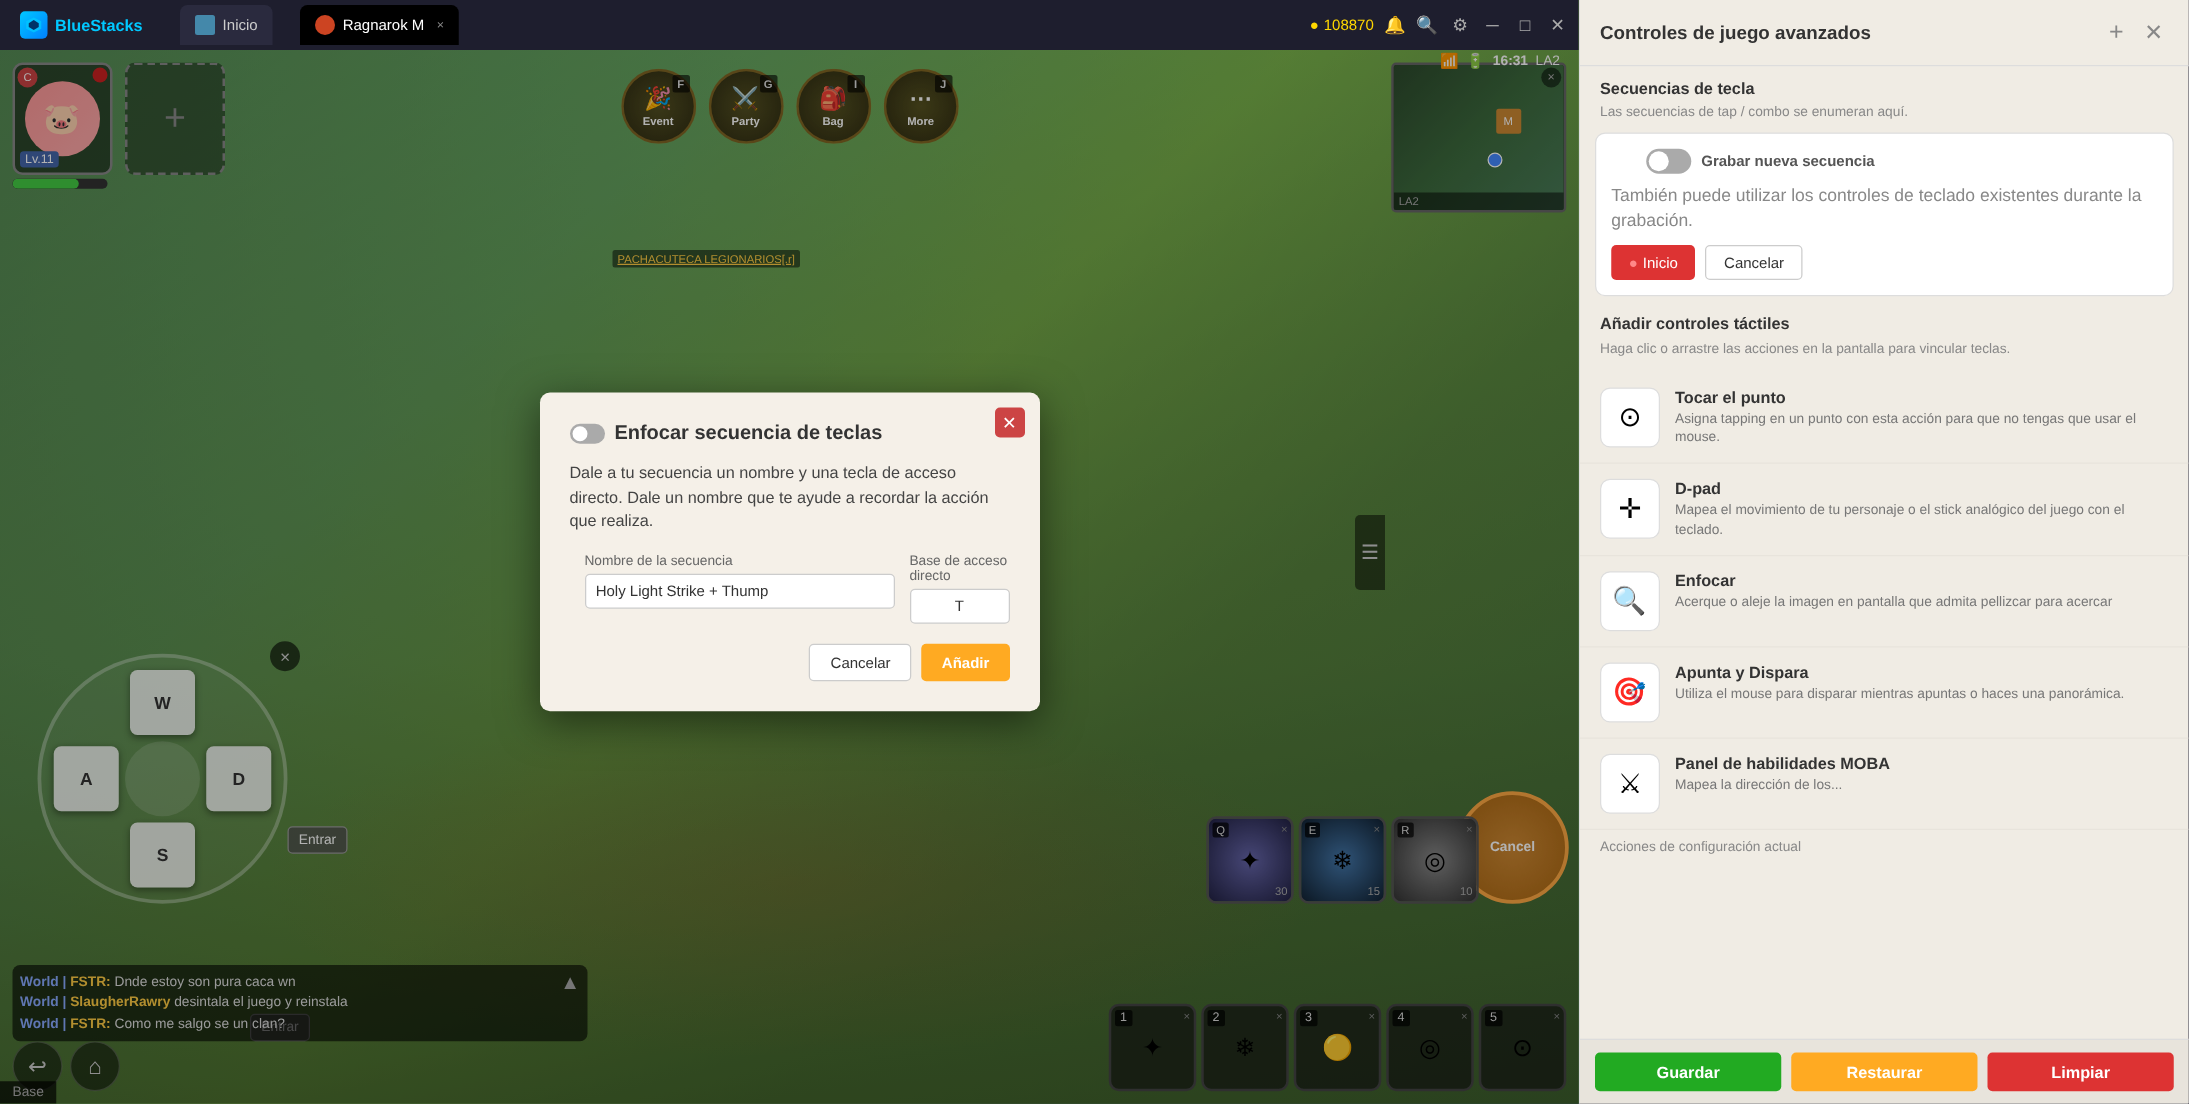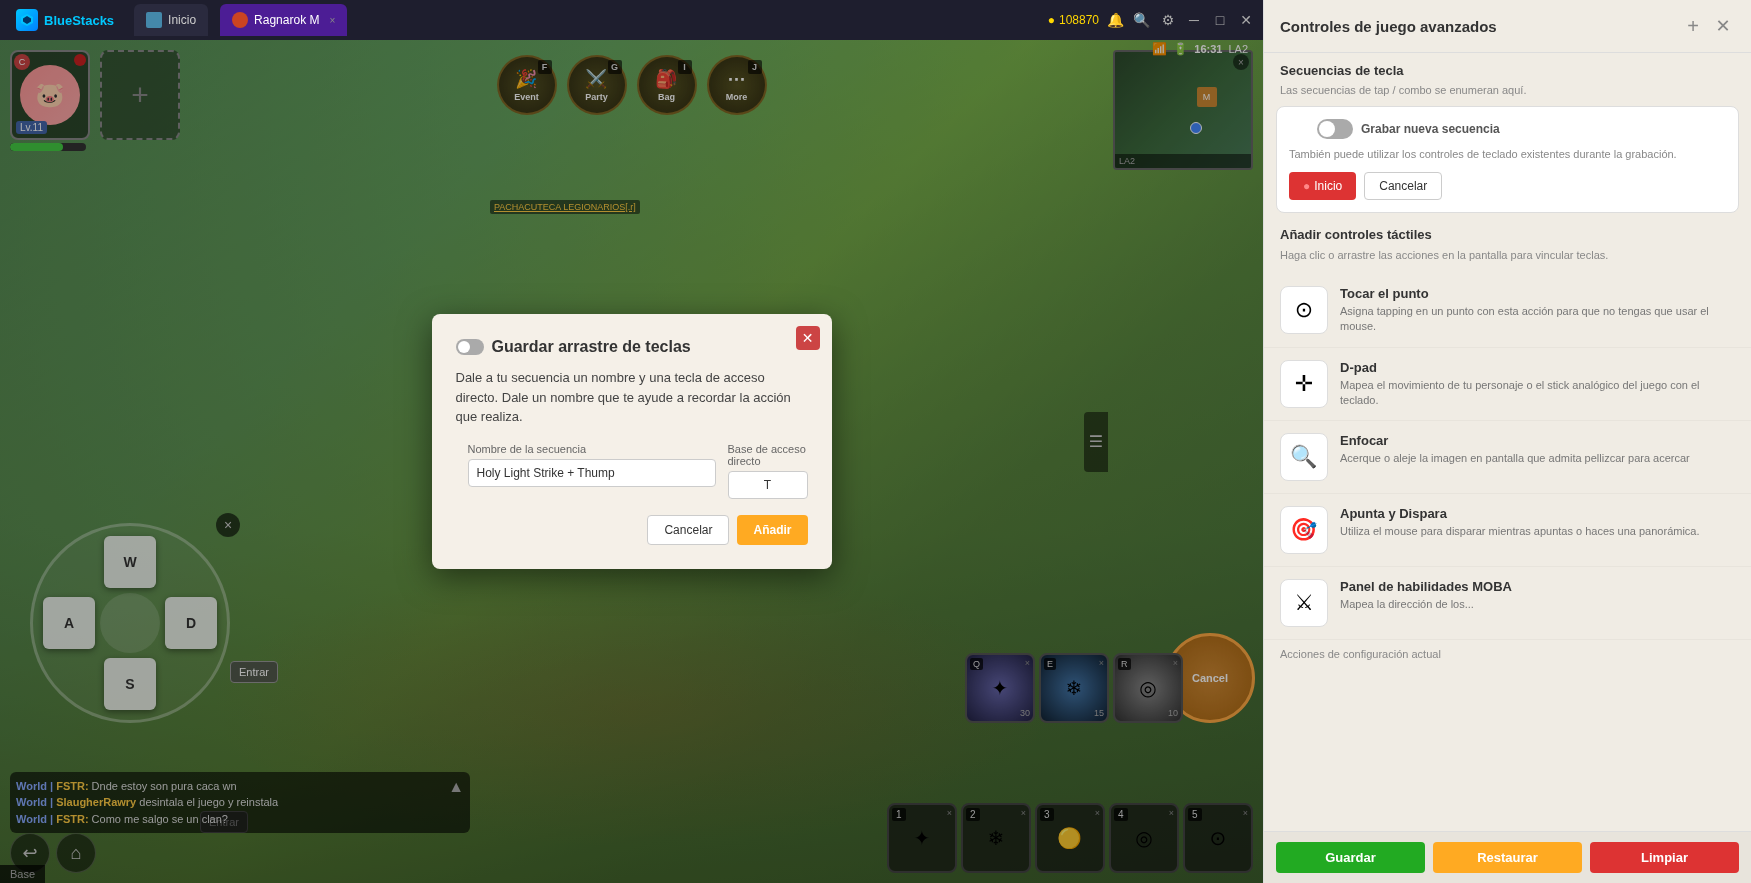--- a/index.html
+++ b/index.html
@@ -26,21 +26,21 @@
 
     
     .taskbar {
       position: absolute;
       top: 0; left: 0; right: 0;
       height: 40px;
       background: #1e1e2e;
       display: flex;
       align-items: center;
       padding: 0 8px;
-      gap: 12px;
+      gap: 22px;
       z-index: 100;
     }
     .bluestacks-logo {
       display: flex; align-items: center; gap: 6px;
       color: #00c8ff; font-size: 13px; font-weight: bold;
       padding: 0 8px;
     }
     .bluestacks-logo .bs-icon {
       width: 22px; height: 22px;
       background: linear-gradient(135deg, #00c8ff, #0080ff);
@@ -51,21 +51,21 @@
     .tab {
       display: flex; align-items: center; gap: 6px;
       padding: 4px 12px;
       background: #2a2a3e;
       border-radius: 6px 6px 0 0;
       color: #ccc;
       font-size: 12px;
       cursor: pointer;
       height: 32px;
     }
-    .tab.active { background: #4c1d95; color: white; }
+    .tab.active { background: #000000; color: white; }
     .tab-icon { width: 16px; height: 16px; border-radius: 2px; }
     .tab-close { margin-left: 4px; color: #888; font-size: 10px; }
     .taskbar-spacer { flex: 1; }
     .taskbar-right {
       display: flex; align-items: center; gap: 8px;
       color: #ccc; font-size: 12px;
     }
     .coin-display {
       display: flex; align-items: center; gap: 4px;
       color: #ffd700;
@@ -576,21 +576,21 @@
       width: 16px; height: 16px;
       background: white;
       border-radius: 50%;
       top: 2px; left: 2px;
       transition: left 0.2s;
     }
     .record-label {
       font-size: 12px; font-weight: bold; color: #555;
     }
     .record-desc {
-      font-size: 11px; color: #888;
+      font-size: 14px; color: #888;
       line-height: 1.4;
     }
     .record-actions {
       display: flex; gap: 8px; margin-top: 10px;
     }
     .btn-inicio {
       display: flex; align-items: center; gap: 4px;
       padding: 6px 14px;
       background: #dd3333;
       border: none; border-radius: 4px;
@@ -908,21 +908,21 @@
   <div style="position:absolute; bottom:0; left:0; background:rgba(0,0,0,0.7); color:#aaa; font-size:11px; padding:3px 10px; z-index:60;">
     <span>Base</span>
   </div>
 
   <div class="npc-tag" style="top:200px; left:490px;">PACHACUTECA LEGIONARIOS[.r]</div>
 
   <div class="dialog-overlay">
     <div class="save-dialog">
       <div class="dialog-header">
         <div class="dialog-toggle"></div>
-        <span class="dialog-title">Guardar arrastre de teclas</span>
+        <span class="dialog-title">Enfocar secuencia de teclas</span>
       </div>
       <div class="dialog-close">✕</div>
       <p class="dialog-desc">Dale a tu secuencia un nombre y una tecla de acceso directo. Dale un nombre que te ayude a recordar la acción que realiza.</p>
       <div class="dialog-fields">
         <div class="dialog-field">
           <label>Nombre de la secuencia</label>
           <input type="text" value="Holy Light Strike + Thump" style="">
         </div>
         <div class="dialog-field key-field">
           <label>Base de acceso directo</label>

